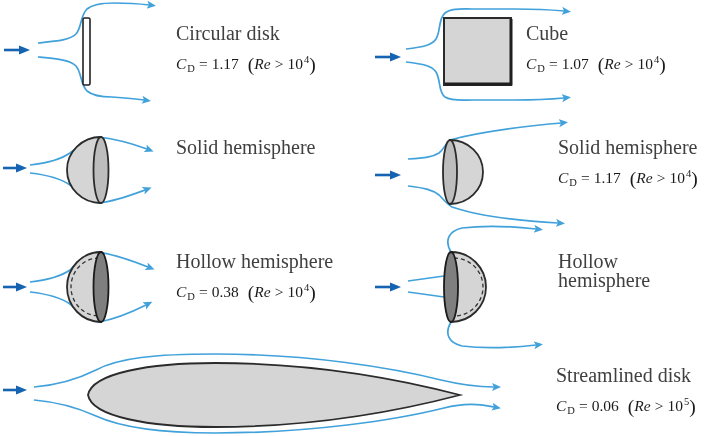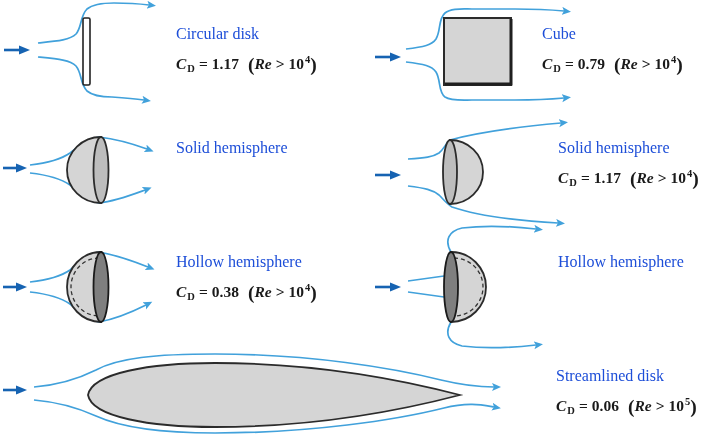--- a/index.html
+++ b/index.html
@@ -1,21 +1,21 @@
 <!DOCTYPE html>
 <html><head>
 <meta charset="utf-8">
 <style>
   html,body{margin:0;padding:0;background:#fff;}
   #stage{position:relative;width:709px;height:436px;background:#ffffff;overflow:hidden;
          font-family:"Liberation Serif",serif;color:#1a1a1a;}
   .fig{position:absolute;}
   .label-block{position:absolute;}
-  .title{font-size:16px;line-height:19px;color:#1d4ed8;display:block;margin-bottom:7px;}
-  .eq{font-size:15.5px;line-height:19px;font-style:normal;white-space:nowrap;font-weight:bold;}
+  .title{font-size:20px;line-height:19px;color:#404040;display:block;margin-bottom:7px;}
+  .eq{font-size:15.5px;line-height:19px;font-style:normal;white-space:nowrap;}
   .eq .it{font-style:italic;}
   .eq sub{font-size:10.5px;font-style:normal;vertical-align:-3px;margin-left:1px;}
   .eq sup{font-size:10.5px;font-style:normal;vertical-align:6px;margin-left:1px;}
   .eq .rel{margin:0 4px;}
   .eq .gap{display:inline-block;width:9px;}
   .eq .paren{font-size:19.5px;vertical-align:-1.5px;}
   svg{display:block;}
 </style>
 </head>
 <body>
@@ -107,23 +107,23 @@
     <path d="M 34,42 C 58,40 76,35 96,25 C 118,13 155,9 215,9 C 310,9 393,23 441,35 C 466,41 482,42 494,42" fill="none" stroke="#41a1db" stroke-width="1.7" marker-end="url(#ah)"></path>
     <path d="M 34,55 C 58,57 76,62 96,71 C 118,81 155,88 215,88 C 310,88 396,75 444,63 C 468,57 482,60 494,62" fill="none" stroke="#41a1db" stroke-width="1.7" marker-end="url(#ah)"></path>
     <path d="M 460,50 C 395,33 315,18 215,18 C 150,18 92,28 88,50 C 92,72 150,82 215,82 C 315,82 395,67 460,50 Z" fill="#d5d5d5" stroke="#2b2b2b" stroke-width="1.8"></path>
   </svg>
 
   <div class="label-block" style="left:176px;top:24px">
     <span class="title">Circular disk</span>
     <span class="eq"><span class="it">C</span><sub>D</sub><span class="rel">=</span><span>1.17</span><span class="gap"></span><span class="paren">(</span><span class="it">Re</span><span class="rel">&gt;</span><span>10</span><sup>4</sup><span class="paren">)</span></span>
   </div>
 
-  <div class="label-block" style="left:542px;top:24px">
+  <div class="label-block" style="left:526px;top:24px">
     <span class="title">Cube</span>
-    <span class="eq"><span class="it">C</span><sub>D</sub><span class="rel">=</span><span>0.79</span><span class="gap"></span><span class="paren">(</span><span class="it">Re</span><span class="rel">&gt;</span><span>10</span><sup>4</sup><span class="paren">)</span></span>
+    <span class="eq"><span class="it">C</span><sub>D</sub><span class="rel">=</span><span>1.07</span><span class="gap"></span><span class="paren">(</span><span class="it">Re</span><span class="rel">&gt;</span><span>10</span><sup>4</sup><span class="paren">)</span></span>
   </div>
 
   <div class="label-block" style="left:176px;top:138px">
     <span class="title">Solid hemisphere</span>
   </div>
 
   <div class="label-block" style="left:558px;top:138px">
     <span class="title">Solid hemisphere</span>
     <span class="eq"><span class="it">C</span><sub>D</sub><span class="rel">=</span><span>1.17</span><span class="gap"></span><span class="paren">(</span><span class="it">Re</span><span class="rel">&gt;</span><span>10</span><sup>4</sup><span class="paren">)</span></span>
   </div>

